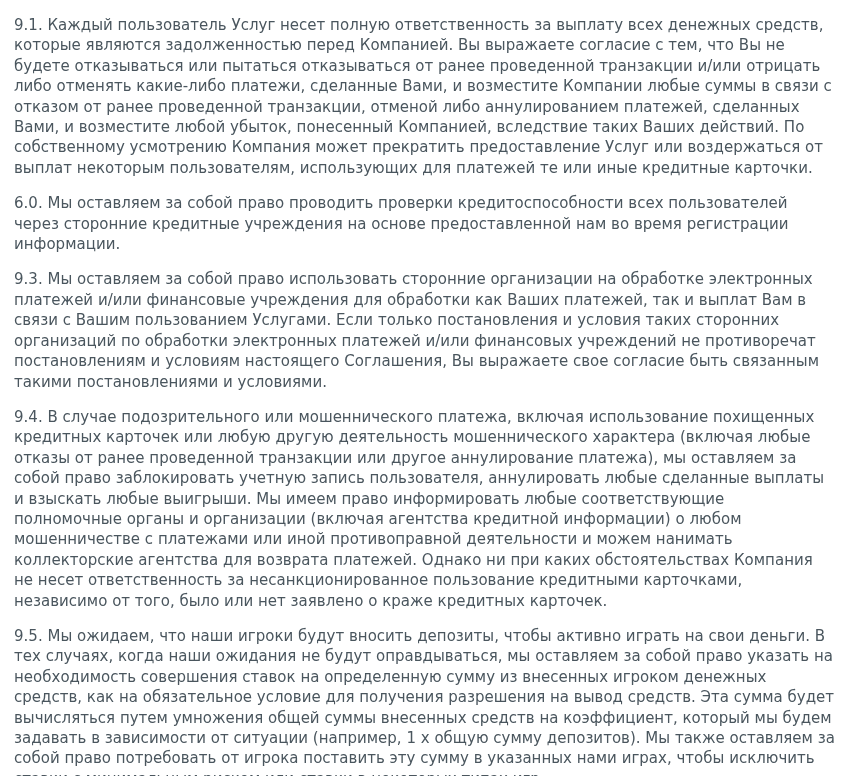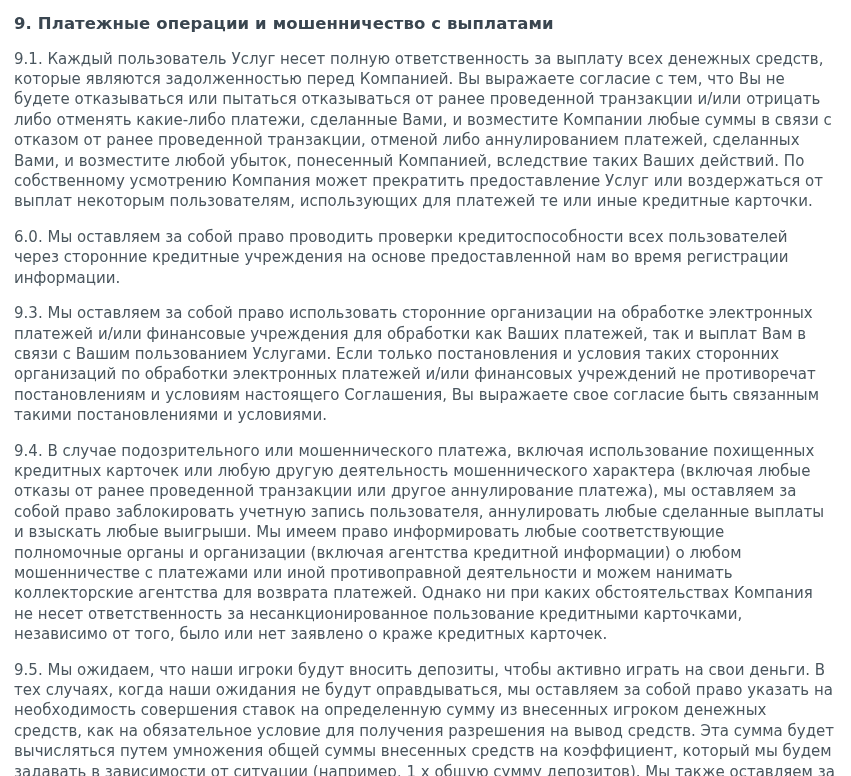--- a/index.html
+++ b/index.html
@@ -36,21 +36,20 @@
     letter-spacing: 0.01px;
   }
   .para:last-child {
     margin-bottom: 0;
   }
 </style>
 </head>
 <body>
 
 <div class="page">
-  <h1 class="doc-title">9. Платежные операции и мошенничество с выплатами</h1>
   <div class="body">
     <p class="para">9.1. Каждый пользователь Услуг несет полную ответственность за выплату всех денежных средств, которые являются задолженностью перед Компанией. Вы выражаете согласие с тем, что Вы не будете отказываться или пытаться отказываться от ранее проведенной транзакции и/или отрицать либо отменять какие-либо платежи, сделанные Вами, и возместите Компании любые суммы в связи с отказом от ранее проведенной транзакции, отменой либо аннулированием платежей, сделанных Вами, и возместите любой убыток, понесенный Компанией, вследствие таких Ваших действий. По собственному усмотрению Компания может прекратить предоставление Услуг или воздержаться от выплат некоторым пользователям, использующих для платежей те или иные кредитные карточки.</p>
     <p class="para">6.0. Мы оставляем за собой право проводить проверки кредитоспособности всех пользователей через сторонние кредитные учреждения на основе предоставленной нам во время регистрации информации.</p>
     <p class="para">9.3. Мы оставляем за собой право использовать сторонние организации на обработке электронных платежей и/или финансовые учреждения для обработки как Ваших платежей, так и выплат Вам в связи с Вашим пользованием Услугами. Если только постановления и условия таких сторонних организаций по обработки электронных платежей и/или финансовых учреждений не противоречат постановлениям и условиям настоящего Соглашения, Вы выражаете свое согласие быть связанным такими постановлениями и условиями.</p>
     <p class="para">9.4. В случае подозрительного или мошеннического платежа, включая использование похищенных кредитных карточек или любую другую деятельность мошеннического характера (включая любые отказы от ранее проведенной транзакции или другое аннулирование платежа), мы оставляем за собой право заблокировать учетную запись пользователя, аннулировать любые сделанные выплаты и взыскать любые выигрыши. Мы имеем право информировать любые соответствующие полномочные органы и организации (включая агентства кредитной информации) о любом мошенничестве с платежами или иной противоправной деятельности и можем нанимать коллекторские агентства для возврата платежей. Однако ни при каких обстоятельствах Компания не несет ответственность за несанкционированное пользование кредитными карточками, независимо от того, было или нет заявлено о краже кредитных карточек.</p>
     <p class="para">9.5. Мы ожидаем, что наши игроки будут вносить депозиты, чтобы активно играть на свои деньги. В тех случаях, когда наши ожидания не будут оправдываться, мы оставляем за собой право указать на необходимость совершения ставок на определенную сумму из внесенных игроком денежных средств, как на обязательное условие для получения разрешения на вывод средств. Эта сумма будет вычисляться путем умножения общей суммы внесенных средств на коэффициент, который мы будем задавать в зависимости от ситуации (например, 1 х общую сумму депозитов). Мы также оставляем за собой право потребовать от игрока поставить эту сумму в указанных нами играх, чтобы исключить ставки с минимальным риском или ставки в некоторых типах игр.</p>
     <p class="para">9.6. Все платежи на Вашу учетную запись должны поступать из такого единого источника платежей, как кредитная карточка, дебетовая карточка или платежная карточка, владельцем счета по которой являетесь Вы.</p>
   </div>
 </div>
 

